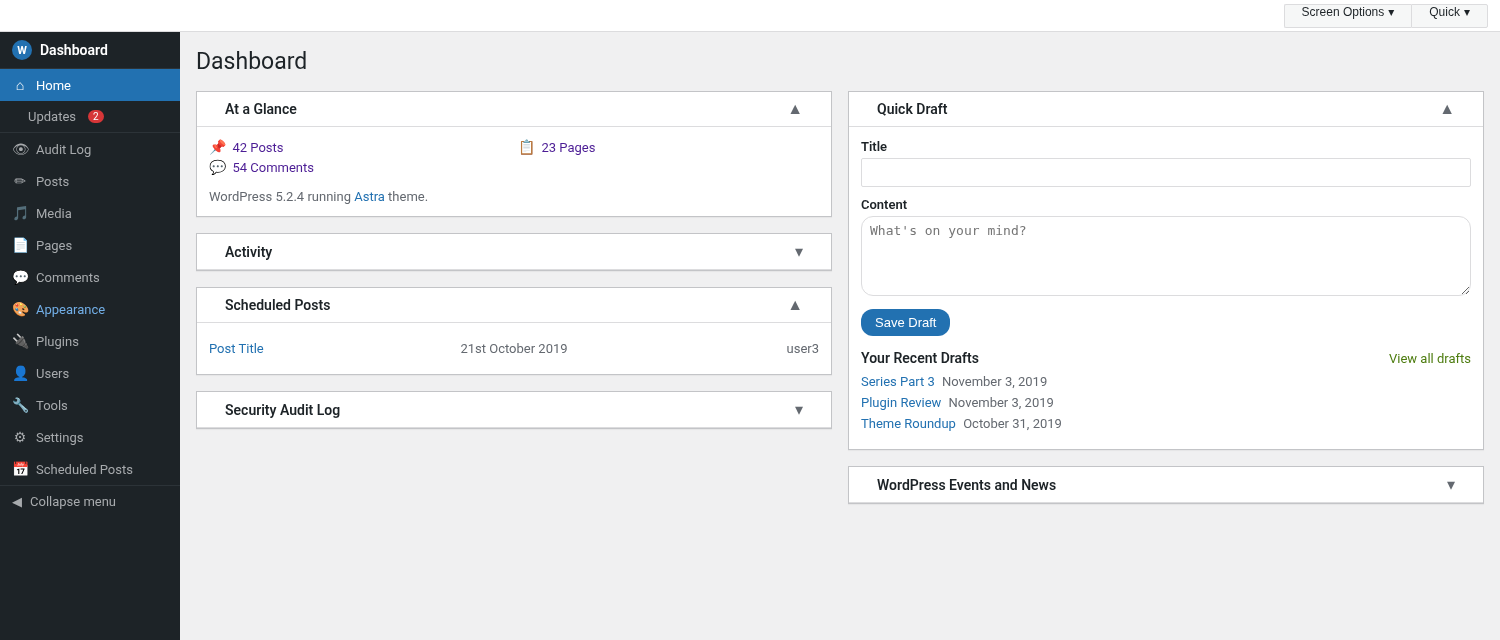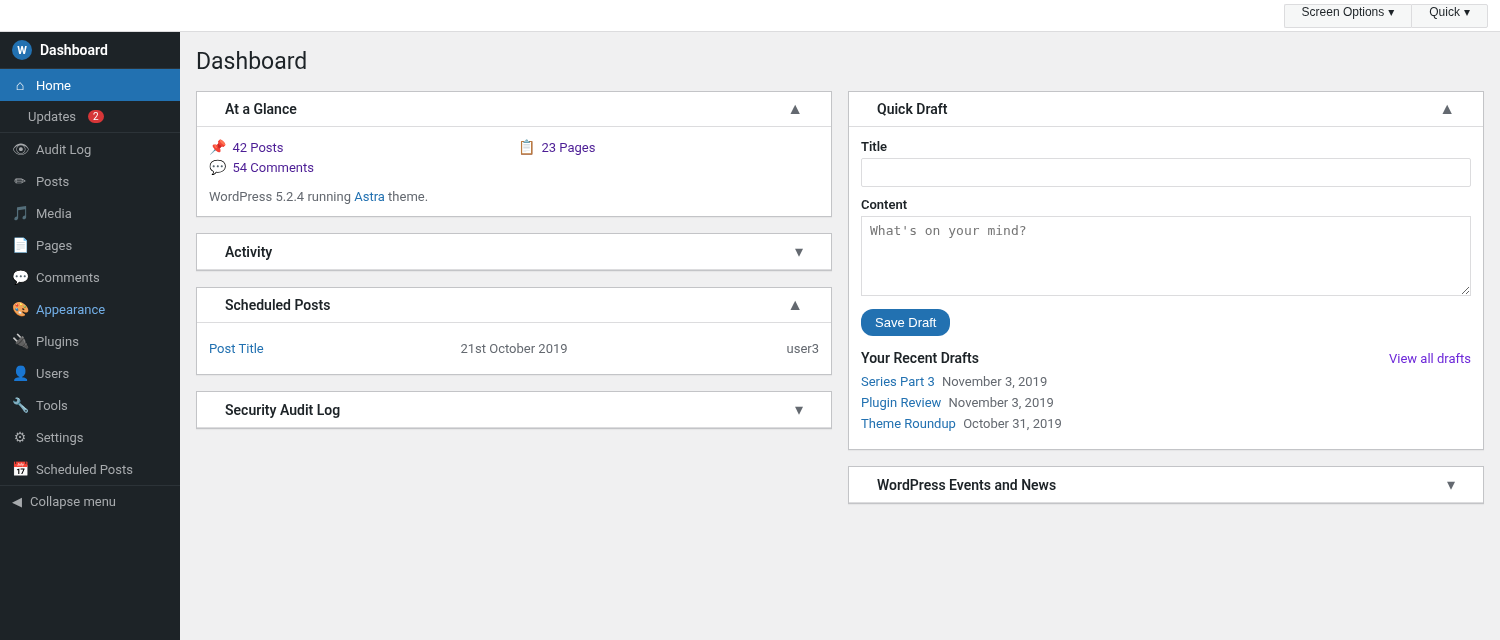--- a/index.html
+++ b/index.html
@@ -50,26 +50,26 @@
     .glance-footer a { color: #2271b1; text-decoration: none; }
 
     
     .activity-row { display: flex; align-items: center; padding: 6px 0; border-bottom: 1px solid #f0f0f1; font-size: 13px; }
     .activity-row:last-child { border-bottom: none; }
 
     
     .form-field { margin-bottom: 10px; }
     .form-label { display: block; margin-bottom: 4px; font-size: 13px; font-weight: 600; }
     .form-input { width: 100%; border: 1px solid #dcdcde; padding: 6px 8px; font-size: 13px; border-radius: 2px; }
-    .form-textarea { width: 100%; border: 1px solid #dcdcde; padding: 6px 8px; font-size: 13px; border-radius: 0; resize: vertical; height: 80px; color: #646970; }
+    .form-textarea { width: 100%; border: 1px solid #dcdcde; padding: 6px 8px; font-size: 13px; border-radius: 12px; resize: vertical; height: 80px; color: #646970; }
     .save-draft-btn { background: #2271b1; color: #fff; border: none; padding: 6px 14px; font-size: 13px; border-radius: 12px; cursor: pointer; }
     .recent-drafts { margin-top: 14px; }
     .recent-drafts-header { display: flex; justify-content: space-between; align-items: center; margin-bottom: 8px; }
     .recent-drafts-title { font-size: 14px; font-weight: 600; }
-    .view-all-link { color: #6d28d9; text-decoration: none; font-size: 13px; }
+    .view-all-link { color: #4d7c0f; text-decoration: none; font-size: 13px; }
     .draft-item { margin-bottom: 6px; font-size: 13px; }
     .draft-link { color: #2271b1; text-decoration: none; }
     .draft-date { color: #646970; margin-left: 4px; }
 
     
     .collapse-item { display: flex; align-items: center; gap: 8px; padding: 8px 12px; cursor: pointer; color: #a7aaad; font-size: 13px; }
 
     .sidebar-appearance-wrapper { position: relative; }
   </style>
 </head>

